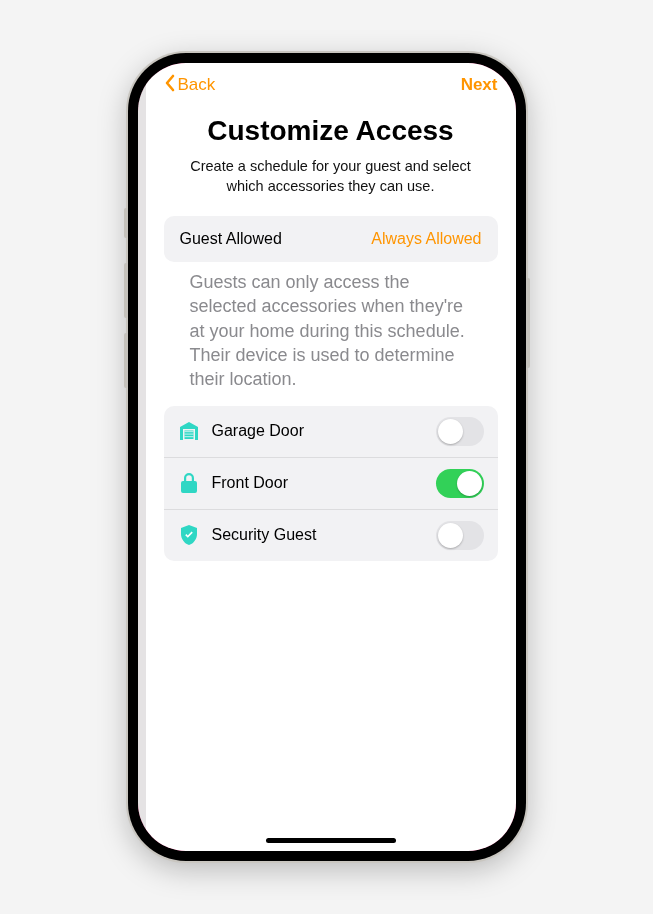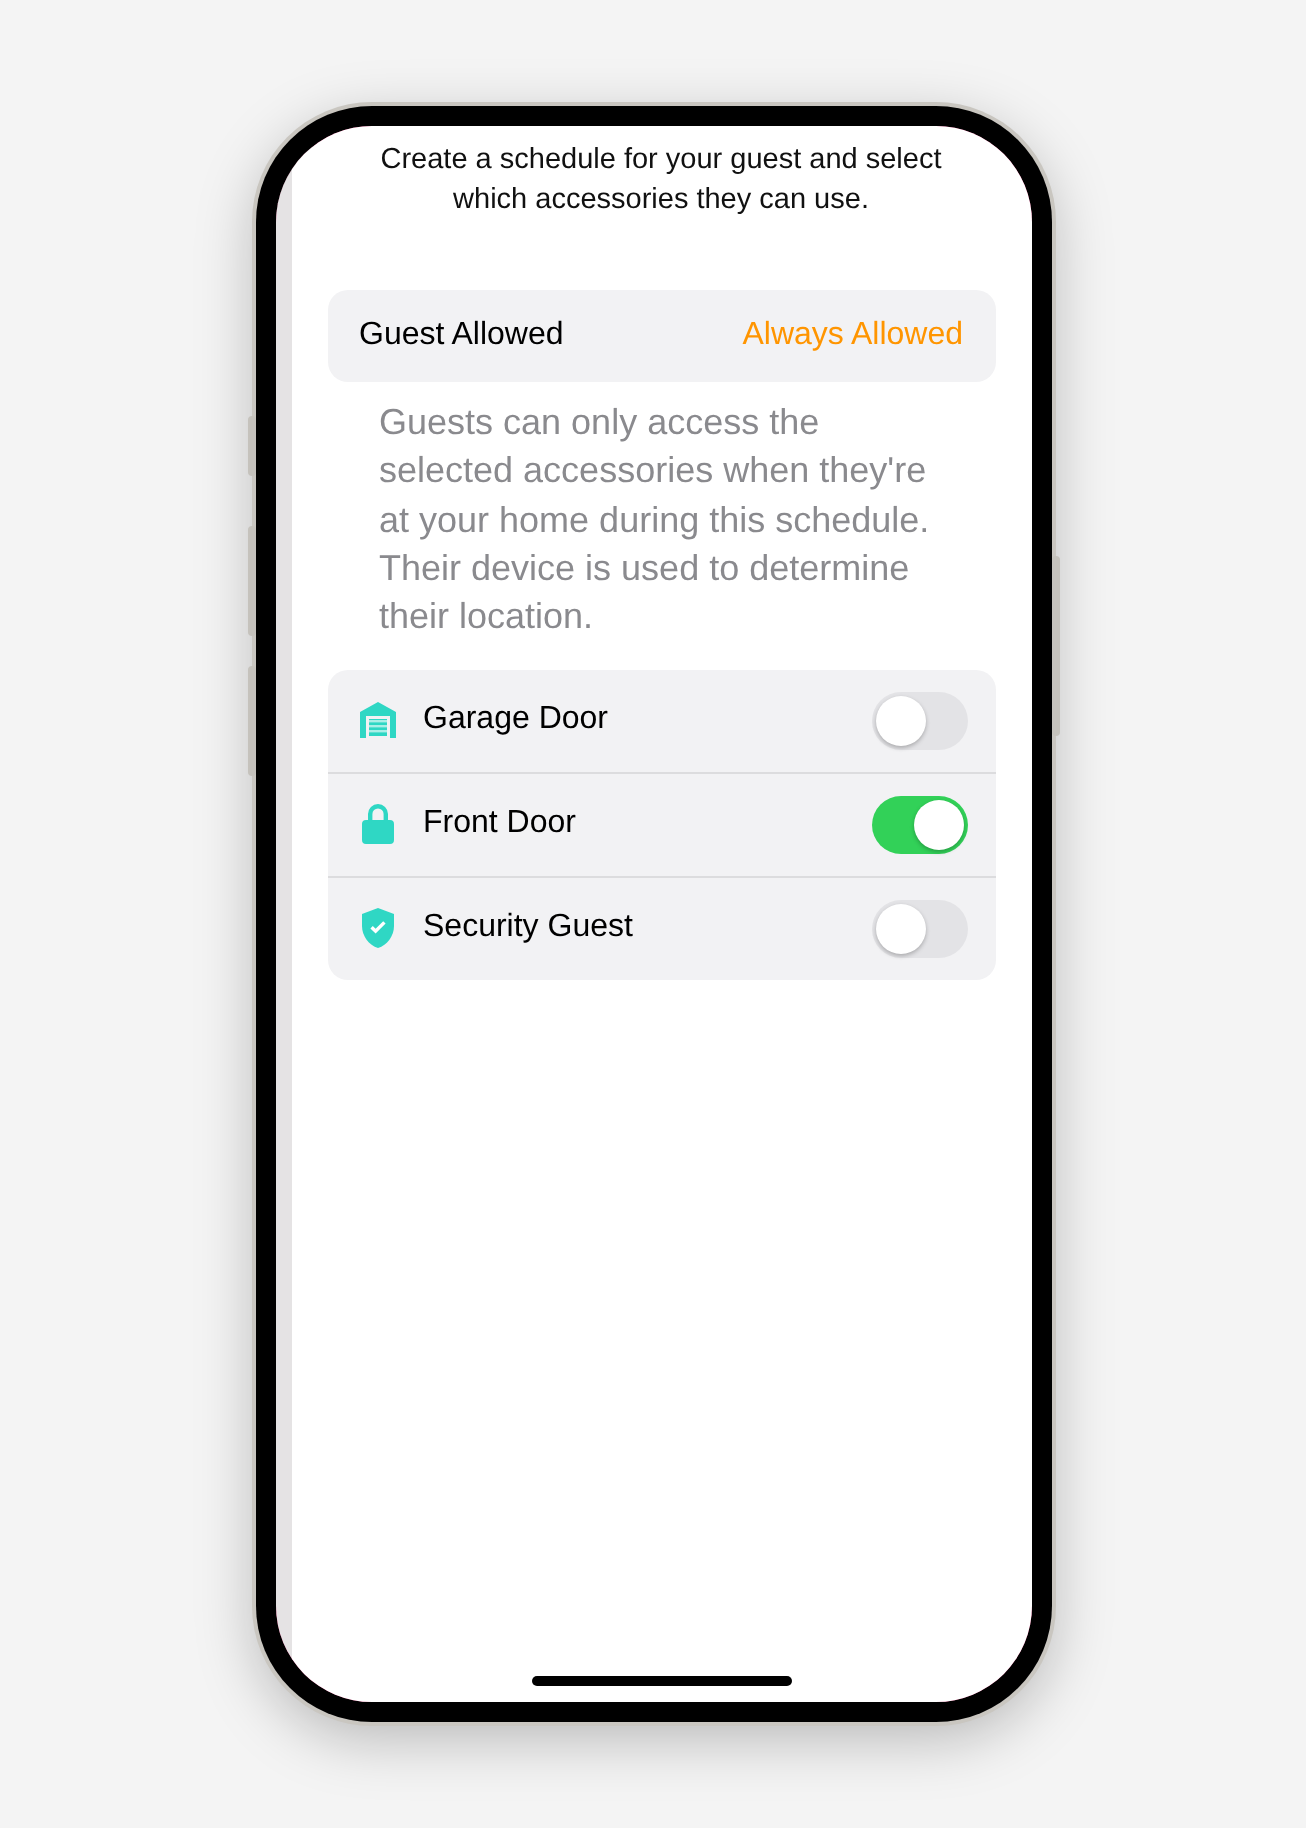--- a/index.html
+++ b/index.html
@@ -117,21 +117,21 @@
     text-align: center;
     font-size: 28px;
     font-weight: 700;
     color: #000;
     margin-top: 6px;
   }
   .subtitle {
     text-align: center;
     font-size: 14.5px;
     color: #111;
-    margin: 10px 16px 35px;
+    margin: 10px 16px 20px;
     line-height: 1.35;
   }
   .schedule-card {
     background: #f2f2f4;
     border-radius: 10px;
     padding: 14px 16px;
     display: flex;
     justify-content: space-between;
     align-items: center;
     font-size: 16px;
@@ -237,21 +237,33 @@
                 <rect x="23.5" y="4" width="2" height="5" rx="1" fill="#fff" fill-opacity="0.5"></rect>
               </svg>
           </span>
         </div>
       </div>
     </div>
 
     <div class="sheet-back"></div>
 
     <div class="sheet">
-
+      <div class="nav">
+        <div class="nav-left">
+          <span>
+            <svg width="12" height="18" viewBox="0 0 12 18">
+                <path fill="none" stroke="#ff9500" stroke-width="2.6" stroke-linecap="round" stroke-linejoin="round" d="M9 2 L3 9 L9 16"></path>
+              </svg>
+          </span>
+          <span>Back</span>
+        </div>
+        <div class="nav-right">Next</div>
+      </div>
+
+      <div class="title">Customize Access</div>
       <div class="subtitle">Create a schedule for your guest and select which accessories they can use.</div>
 
       <div class="schedule-card">
         <span class="schedule-label">Guest Allowed</span>
         <span class="schedule-value">Always Allowed</span>
       </div>
 
       <div class="help-text">Guests can only access the selected accessories when they're at your home during this schedule. Their device is used to determine their location.</div>
 
       <div class="accessory-list">

